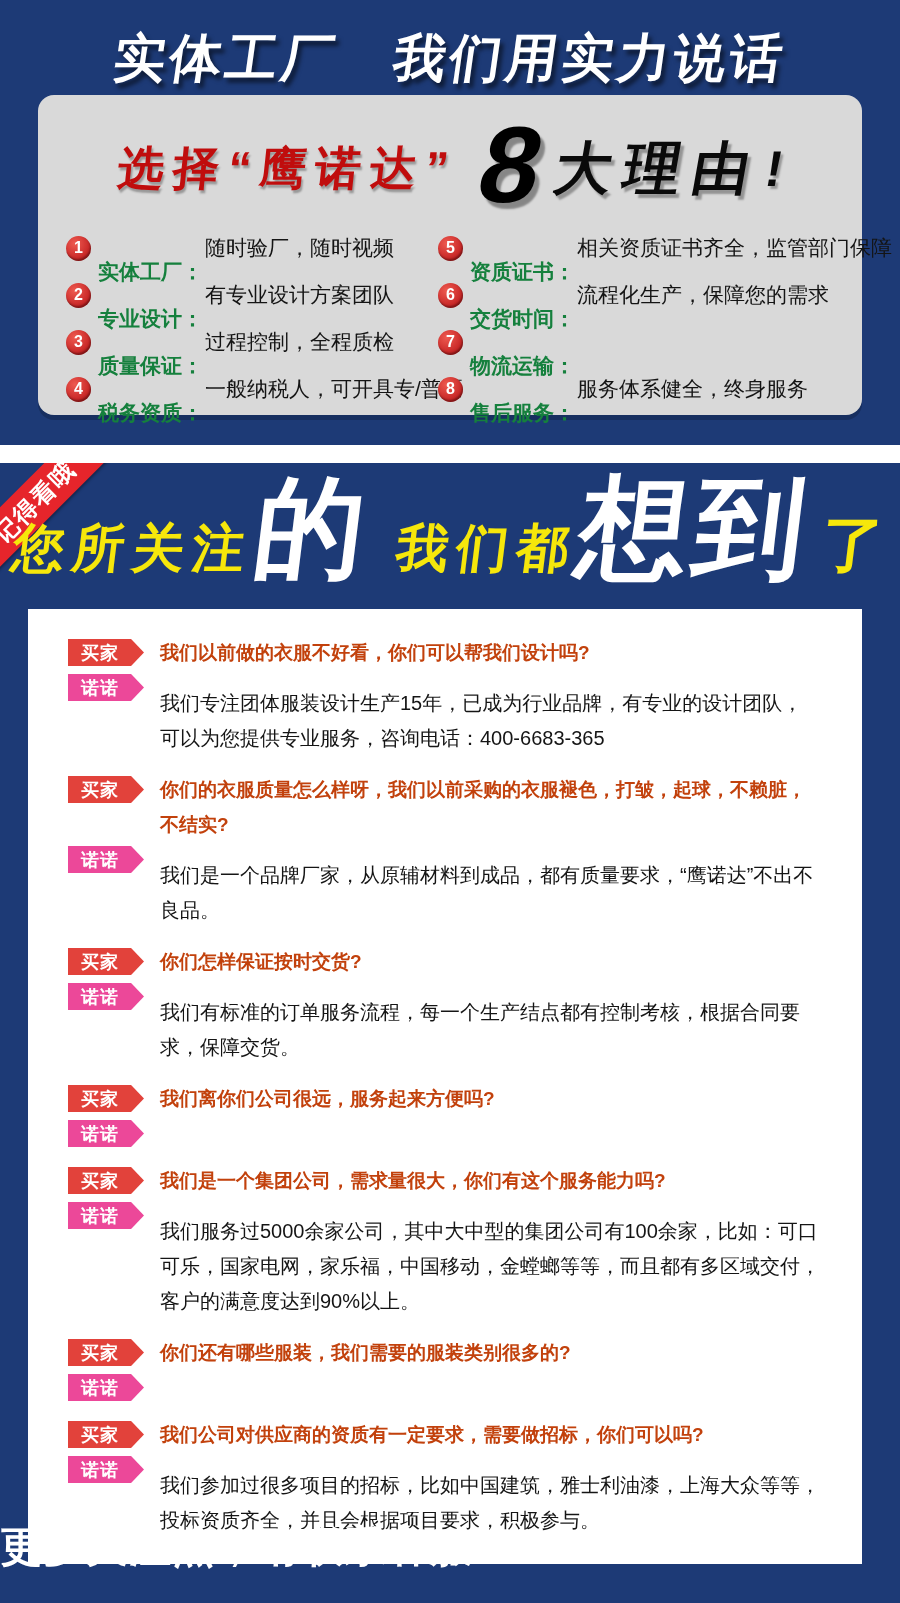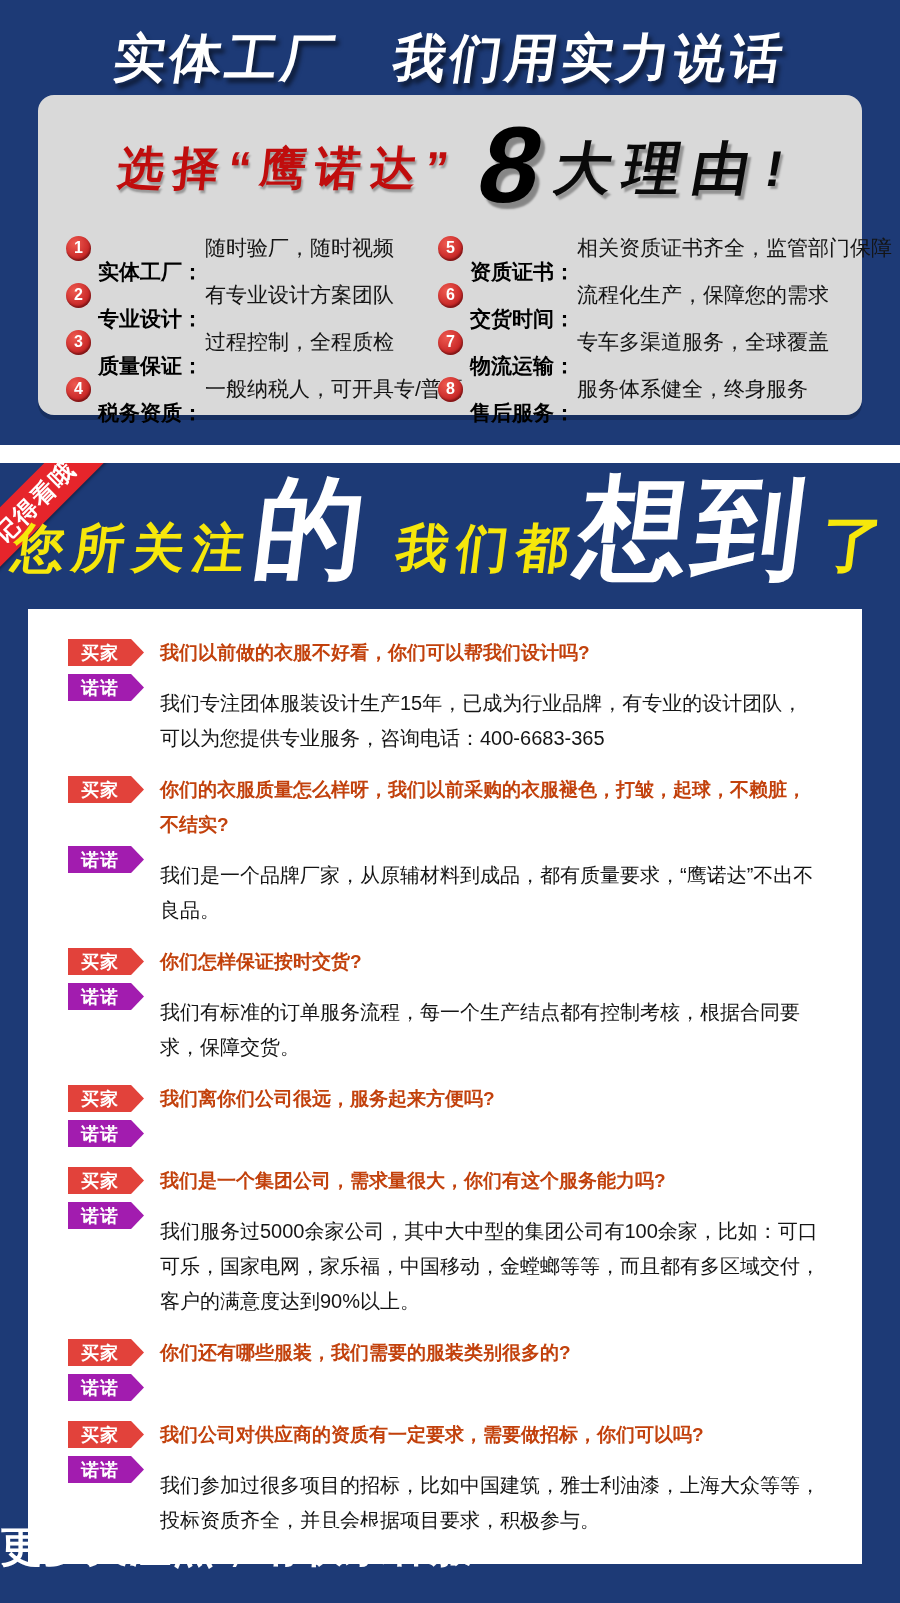--- a/index.html
+++ b/index.html
@@ -23,21 +23,21 @@
     text-shadow:3px 3px 2px rgba(0,0,0,.3);}
   .reasons{display:flex;margin-top:10px;padding:0 12px;}
   .rcol{display:flex;flex-direction:column;gap:21px;}
   .rcol.left{width:372px;flex:none;}
   .rcol.right{flex:1;}
   .reason{display:flex;align-items:center;white-space:nowrap;height:26px;}
   .rnum{width:25px;height:25px;border-radius:50%;flex:none;margin-right:7px;
     background:radial-gradient(circle at 35% 30%,#ee5a50,#b30b10);
     box-shadow:inset -1px -2px 2px rgba(0,0,0,.35);
     color:#fff;font-size:16px;font-weight:700;display:flex;align-items:center;justify-content:center;}
-  .rlabel,.rsep{font-weight:800;font-size:21px;color:#000000;margin-top:47px;}
+  .rlabel,.rsep{font-weight:800;font-size:21px;color:#15803d;margin-top:47px;}
   .rdesc{font-size:21px;color:#141414;margin-left:2px;}
 
   
   .white-gap{position:absolute;left:0;top:445px;width:100%;height:18px;background:#fff;}
 
   
   .second{position:absolute;left:0;top:463px;width:100%;height:1140px;overflow:hidden;}
   .ribbon{position:absolute;left:-70px;top:18px;width:210px;height:42px;background:#e6252b;
     transform:rotate(-45deg);display:flex;align-items:center;justify-content:center;
     color:#fff;font-size:24px;font-weight:700;letter-spacing:2px;box-shadow:0 2px 3px rgba(0,0,0,.35);}
@@ -49,21 +49,21 @@
   .hl-last{color:#f6e70b;font-size:62px;font-weight:800;margin-left:12px;}
 
   .qa-box{position:absolute;left:28px;top:146px;width:834px;min-height:898px;background:#fff;
     box-sizing:border-box;padding:26px 42px 10px 40px;}
   .qa-item{margin-bottom:16px;}
   .qa-row{display:flex;align-items:flex-start;gap:16px;}
   .tag{flex:none;width:76px;height:27px;margin-top:4px;color:#fff;font-size:18px;font-weight:700;
     display:flex;align-items:center;justify-content:center;box-sizing:border-box;padding-right:12px;
     clip-path:polygon(0 0,83% 0,100% 50%,83% 100%,0 100%);letter-spacing:1px;}
   .tag.buyer{background:#e2423b;}
-  .tag.seller{background:#a21caf;}
+  .tag.seller{background:#ec4899;}
   .qtext{color:#c2410c;font-size:19px;font-weight:700;line-height:35px;flex:1;}
   .atext{color:#151515;font-size:20px;font-weight:500;line-height:35px;flex:1;margin-top:16px;}
 
   .footer-text{position:absolute;left:0;right:0;bottom:28px;text-align:left;color:#fff;
     font-size:42px;font-weight:700;letter-spacing:1px;}
 </style>
 </head>
 <body>
 
 <div class="page">
@@ -121,21 +121,20 @@
             <span class="rnum">6</span>
             <span class="rlabel">交货时间</span>
             <span class="rsep">：</span>
             <span class="rdesc">流程化生产，保障您的需求</span>
           </div>
 
           <div class="reason">
             <span class="rnum">7</span>
             <span class="rlabel">物流运输</span>
             <span class="rsep">：</span>
-            <span class="rdesc">专车多渠道服务，全球覆盖</span>
           </div>
 
           <div class="reason">
             <span class="rnum">8</span>
             <span class="rlabel">售后服务</span>
             <span class="rsep">：</span>
             <span class="rdesc">服务体系健全，终身服务</span>
           </div>
         </div>
     </div>

